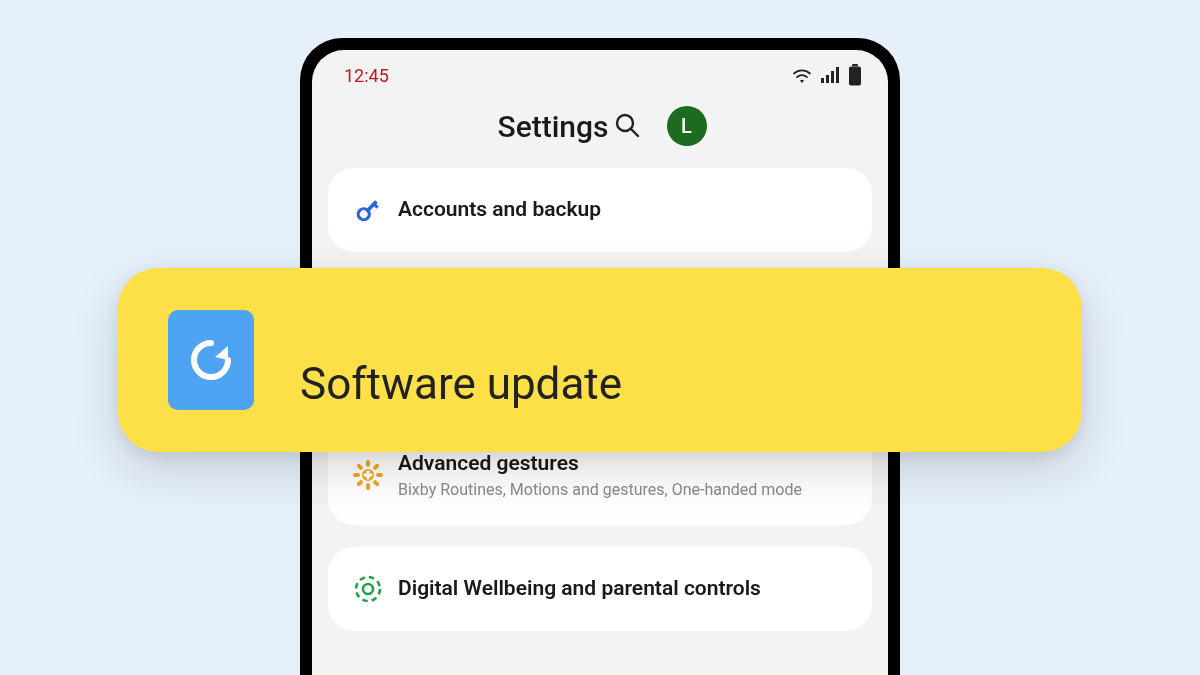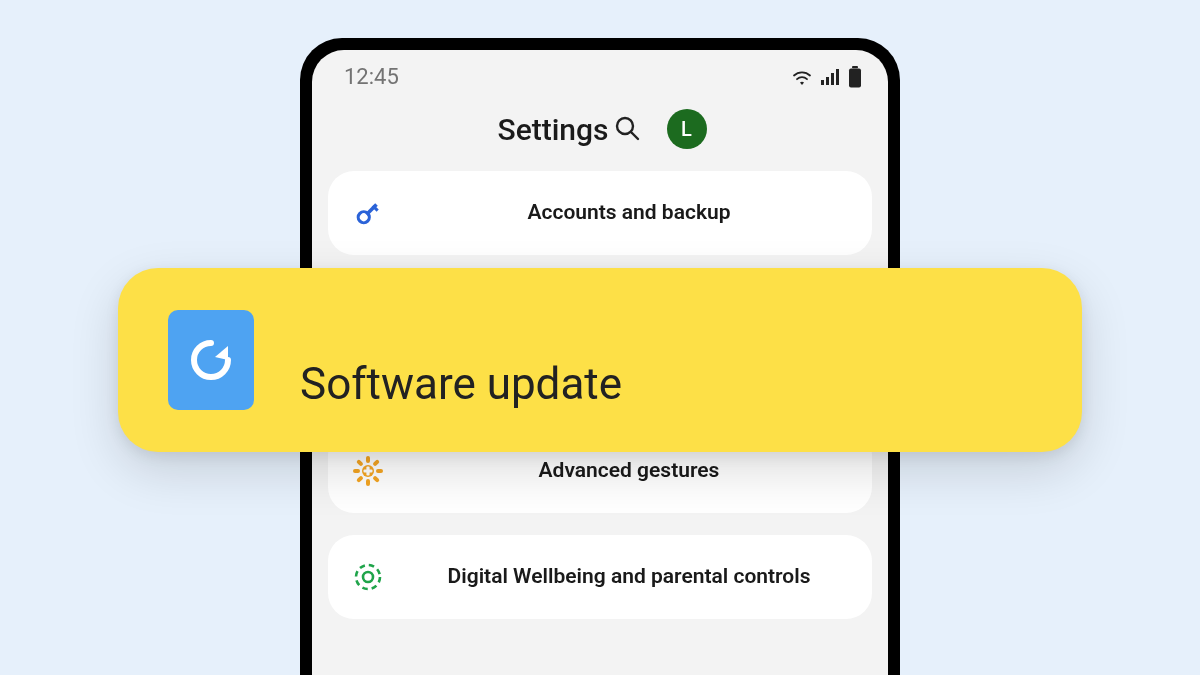--- a/index.html
+++ b/index.html
@@ -28,22 +28,22 @@
     background: #f3f3f3;
     border-radius: 32px;
     overflow: hidden;
     position: relative;
   }
   .statusbar {
     display: flex;
     justify-content: space-between;
     align-items: center;
     padding: 14px 26px 6px 32px;
-    font-size: 22px;
-    color: #737373;
+    font-size: 18px;
+    color: #b91c1c;
   }
   .status-icons { display: flex; align-items: center; gap: 6px; }
   .status-icons svg { display: block; }
 
   .header {
     display: flex;
     align-items: center;
     justify-content: center;
     padding: 14px 26px 22px 30px;
   }
@@ -60,23 +60,22 @@
   .card {
     background: #fff;
     border-radius: 26px;
     margin: 0 16px 22px 16px;
     padding: 8px 0;
   }
   .row {
     display: flex;
     align-items: center;
     padding: 16px 22px;
-    gap: 22px;
+    gap: 12px;
     cursor: pointer;
-    text-align: center;
   }
   .row-icon { width: 36px; height: 36px; flex-shrink: 0; display: flex; align-items: center; justify-content: center; }
   .row-text { flex: 1; }
   .row-title { font-size: 21px; font-weight: 600; color: #1a1a1a; line-height: 1.3; }
   .row-sub { font-size: 16px; color: #8a8a8a; line-height: 1.35; margin-top: 2px; }
 
   
   .spacer-card { height: 130px; margin: 0 16px 22px 16px; }
 
   
@@ -177,20 +176,21 @@
               <rect x="15" y="25" width="4" height="7" rx="2" transform="rotate(45 17 17)"></rect>
               <rect x="2" y="15" width="7" height="4" rx="2" transform="rotate(45 17 17)"></rect>
               <rect x="25" y="15" width="7" height="4" rx="2" transform="rotate(45 17 17)"></rect>
             </g>
             <rect x="15.4" y="12.5" width="3.2" height="9" fill="#fff" rx="1"></rect>
             <rect x="12.5" y="15.4" width="9" height="3.2" fill="#fff" rx="1"></rect>
           </svg>
         </div>
         <div class="row-text">
           <div class="row-title">Advanced gestures</div>
+          <div class="row-sub">Bixby Routines, Motions and gestures, One-handed mode</div>
         </div>
       </div>
     </div>
 
     <div class="card">
       <div class="row">
         <div class="row-icon">
           <svg width="34" height="34" viewBox="0 0 34 34">
             <circle cx="17" cy="17" r="12" fill="none" stroke="#1fa44a" stroke-width="2.6" stroke-dasharray="5.5 4"></circle>
             <circle cx="17" cy="17" r="5" fill="none" stroke="#1fa44a" stroke-width="2.6"></circle>

